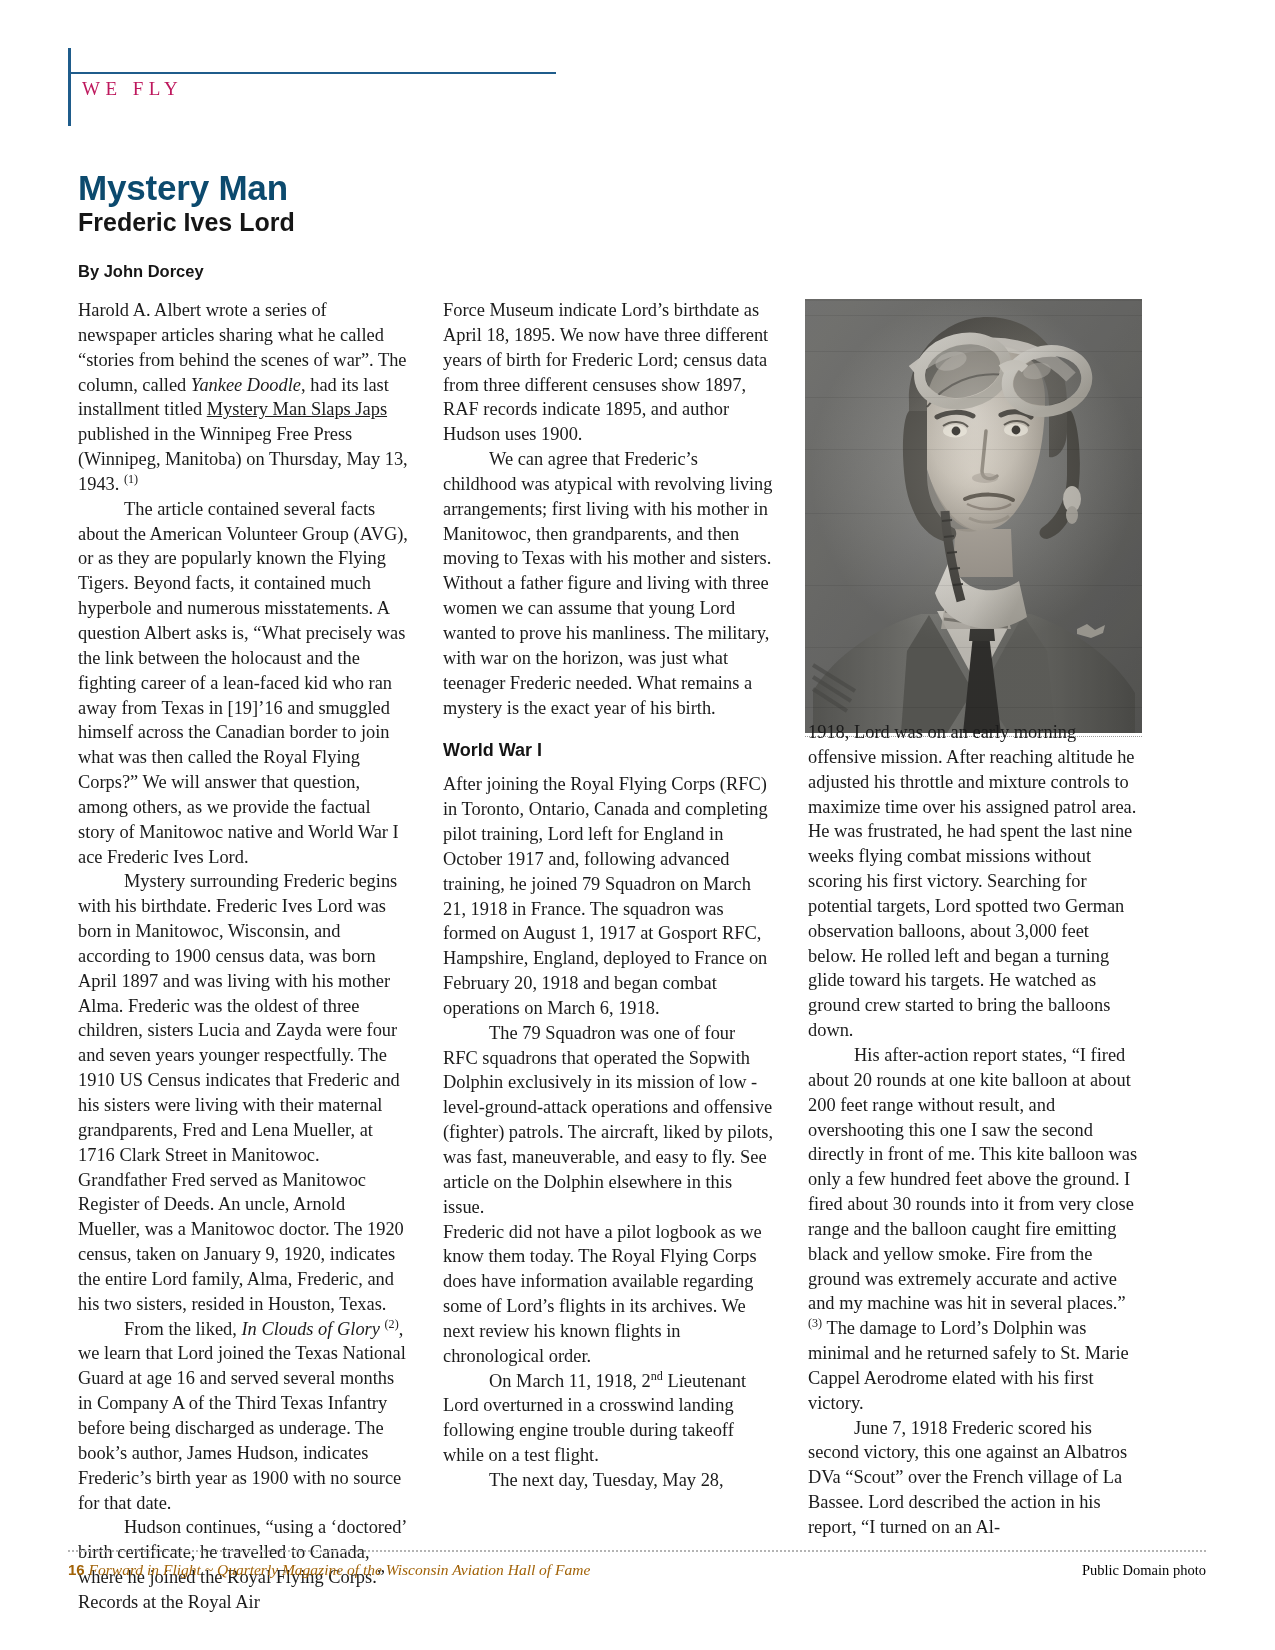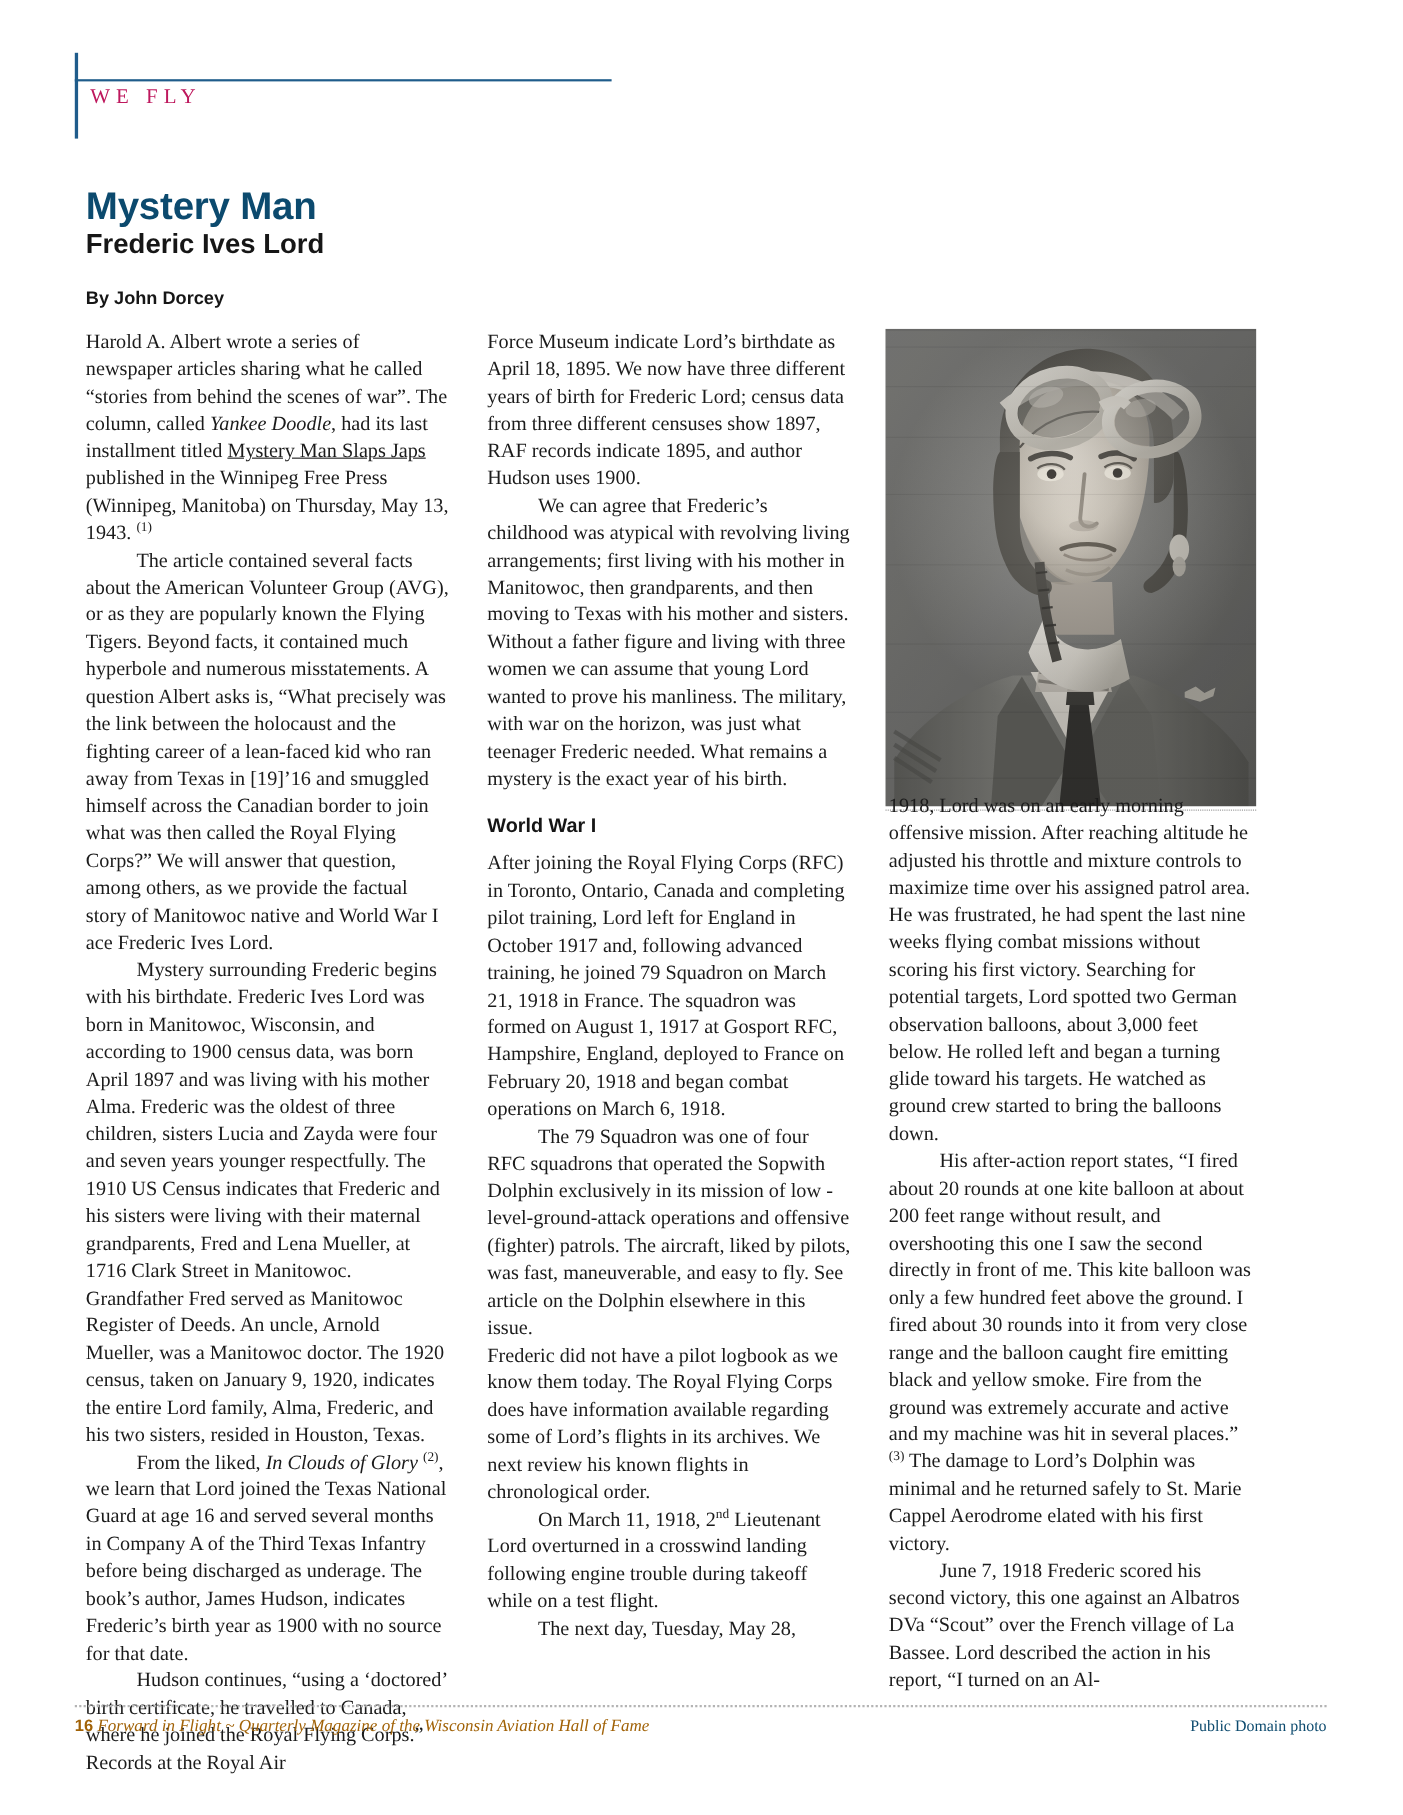--- a/index.html
+++ b/index.html
@@ -182,21 +182,21 @@
   }
   .footer-pageno {
     font-family: "Liberation Sans", sans-serif;
     font-weight: bold;
     font-size: 15px;
     font-style: normal;
   }
   .footer-title { font-style: italic; }
   .footer-right {
     font-size: 14.5px;
-    color: #0c4a6e;
+    color: #000000;
     white-space: nowrap;
   }
 </style>
 </head>
 <body>
 
 <div class="page">
 
   <div class="runhead-wrap">
     <div class="runhead-vrule"></div>

